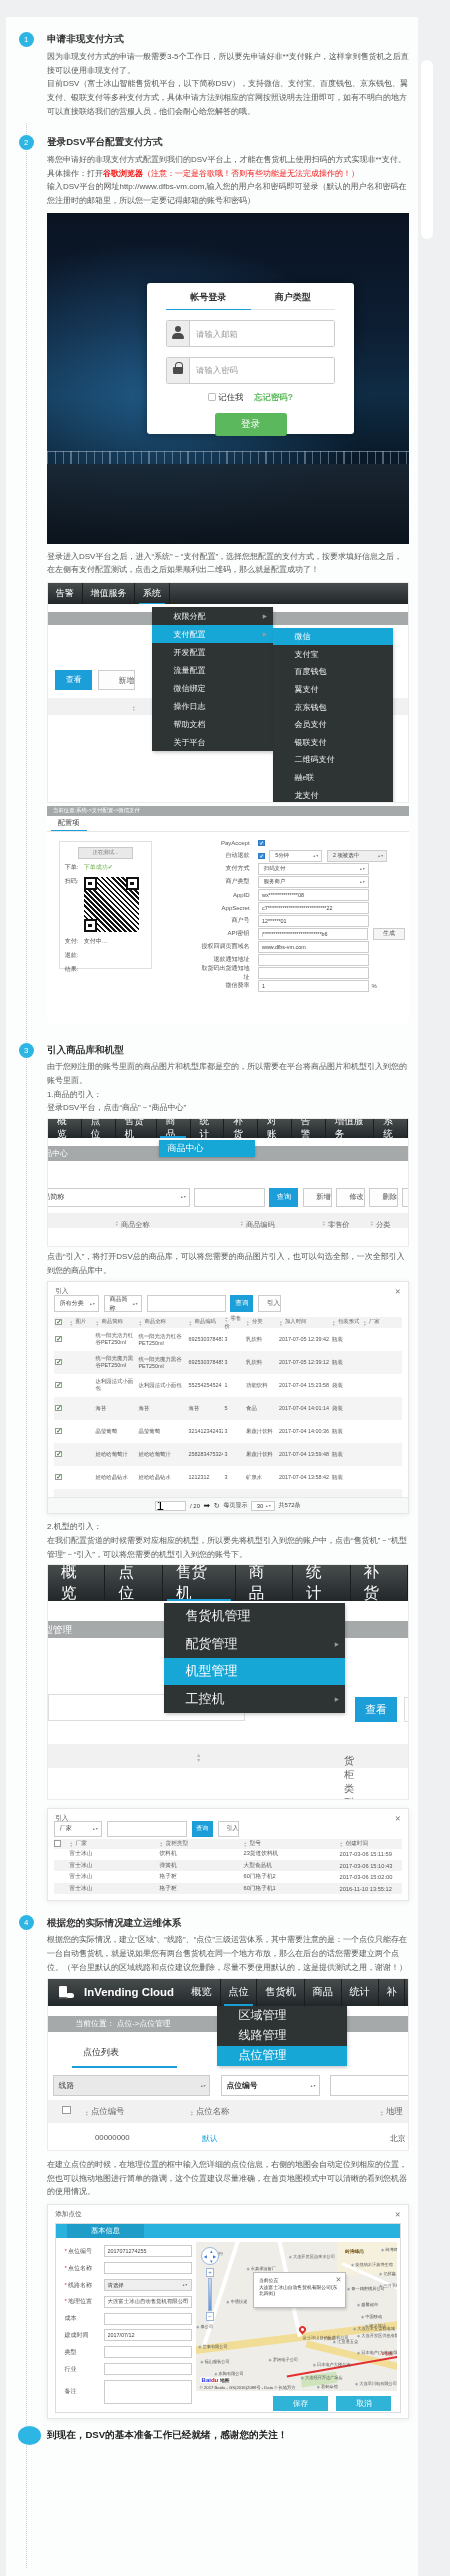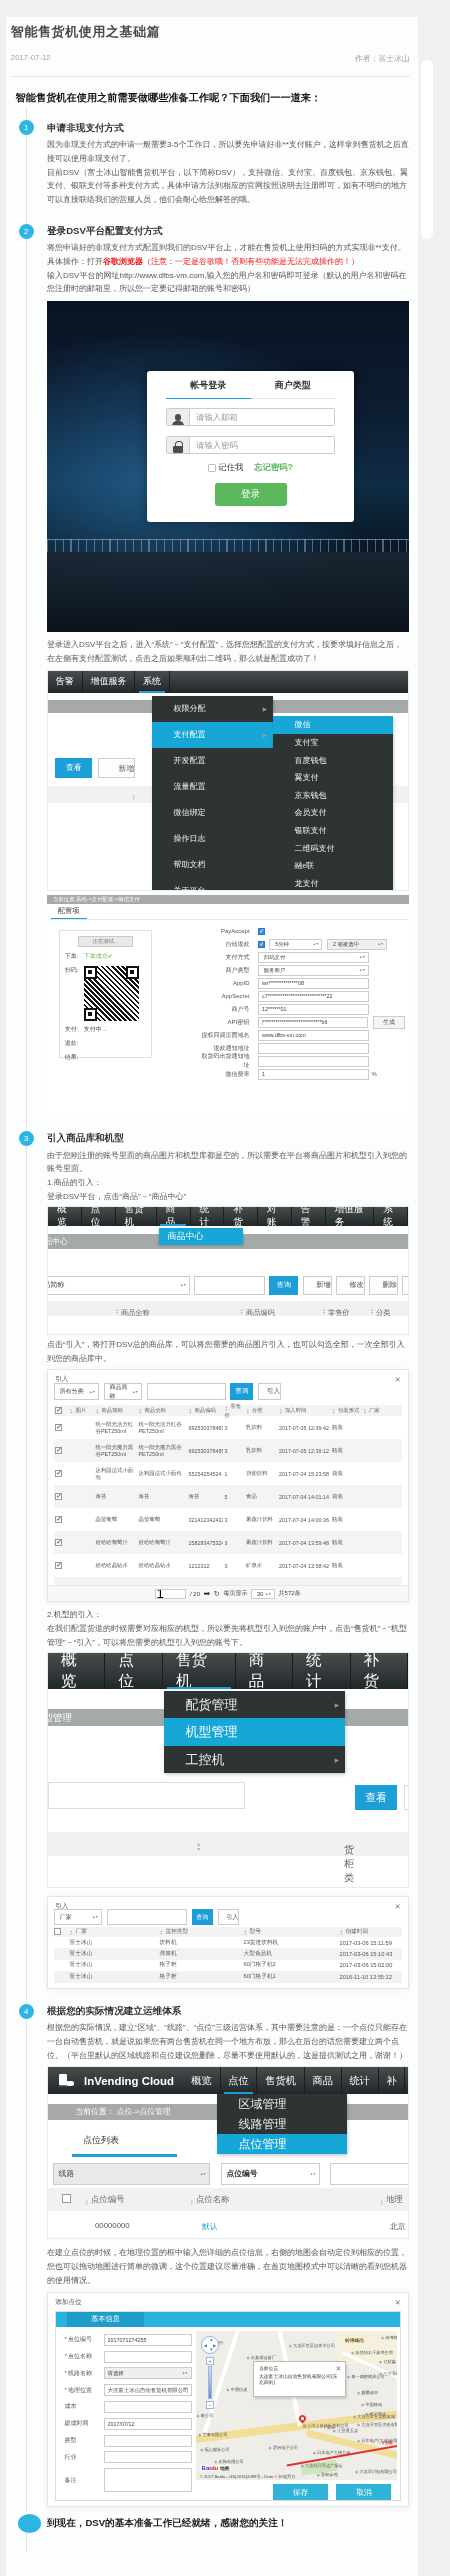--- a/index.html
+++ b/index.html
@@ -30,21 +30,21 @@
   .login { height:331px; margin-bottom:6px;
     background: radial-gradient(ellipse at 30% 55%, rgba(45,125,185,.55), rgba(0,0,0,0) 60%),
                 linear-gradient(180deg,#0a1322 0%,#0d1e33 35%,#0f2c44 55%,#0a1b2b 72%,#070f18 100%); }
   .bridge { position:absolute; left:0; right:0; top:238px; height:13px; border-top:1.2px solid rgba(170,190,205,.55);
     background:repeating-linear-gradient(90deg, rgba(170,190,205,.45) 0 1.2px, rgba(0,0,0,0) 1.2px 7.8px); }
   .water { position:absolute; left:0; right:0; top:251px; bottom:0; background:linear-gradient(180deg,#1b2733,#0c141d); opacity:.85; }
   .login-card { position:absolute; left:100px; top:70px; width:207px; height:151px; background:#fff; border-radius:3px; box-shadow:0 0 12px rgba(0,0,0,.4); padding:8.4px 19px 0; }
   .ltabs { display:flex; text-align:center; }
   .ltab { flex:1; font-size:9px; font-weight:bold; color:#333; padding-bottom:5.4px; border-bottom:1.8px solid #e3e3e3; }
   .ltab.on { border-bottom-color:#1b9fd8; }
-  .lrow { display:flex; margin-top:9.6px; height:18px; border:0.6px solid #ccc; border-radius:1.8px; overflow:hidden; }
+  .lrow { display:flex; margin-top:9.6px; height:27px; border:0.6px solid #ccc; border-radius:1.8px; overflow:hidden; }
   .lic { width:23px; background:#ededed; border-right:0.6px solid #ccc; position:relative; }
   .iuser::before { content:""; position:absolute; left:7.8px; top:4.8px; width:6.6px; height:6.6px; border-radius:50%; background:#4c4c4c; }
   .iuser::after  { content:""; position:absolute; left:5.4px; top:12px; width:11.4px; height:6px; border-radius:4.8px 4.8px 1.2px 1.2px; background:#4c4c4c; }
   .ilock::before { content:""; position:absolute; left:7.8px; top:4.2px; width:6.6px; height:6px; border:1.8px solid #4c4c4c; border-bottom:none; border-radius:3.6px 3.6px 0 0; }
   .ilock::after  { content:""; position:absolute; left:6px; top:9px; width:10.2px; height:7.2px; border-radius:1.2px; background:#4c4c4c; }
   .lrow input { flex:1; border:none; outline:none; font-size:8.4px; padding:0 6px; color:#333; }
   .lrow input::placeholder { color:#9a9a9a; }
   .lops { display:flex; align-items:center; justify-content:center; gap:10.8px; margin-top:8.4px; font-size:8.4px; }
   .cbx { width:7.8px; height:7.8px; border:0.6px solid #bbb; border-radius:1.2px; background:#fff; display:inline-block; vertical-align:-1.2px; }
   .remember { color:#333; }
@@ -75,21 +75,21 @@
 
   
   .shotA { height:221px; margin-bottom:3.6px; border:0.6px solid #ececec; }
   .shotA .nav { height:21.5px; font-size:9px; }
   .shotA .gbar { position:absolute; left:0; right:0; top:29px; height:13px; }
   .shotA .btnrow { position:absolute; top:87px; left:7.2px; display:flex; gap:6px; }
   .shotA .btnrow .bbtn, .shotA .btnrow .wbtn { width:37px; height:20.3px; line-height:20.3px; font-size:7.8px; }
   .shotA .hdr { position:absolute; left:0; right:0; top:115px; height:16.7px; font-size:7.2px; }
   .shotA .hdr span { position:absolute; left:84px; top:4.2px; }
   .shotA .menu { left:104px; top:24.5px; width:121px; }
-  .shotA .menu .mi { height:26px; font-size:8px; }
+  .shotA .menu .mi { height:18px; font-size:8px; }
   .shotA .sub2 { left:225px; top:45px; width:120px; }
   .shotA .sub2 .mi { height:17.6px; font-size:8px; }
 
   
   .shotB { height:217px; }
   .crumb { height:9.6px; font-size:5.4px; line-height:9.6px; padding-left:6px; }
   .tabrow { height:15.5px; border-bottom:0.6px solid #e6e6e6; }
   .cfgtab { display:inline-block; margin-left:3.6px; padding:0 7.2px; font-size:7.2px; color:#444; line-height:13.7px; border-bottom:1.2px solid #1b9fd8; }
   .testpanel { position:absolute; left:12px; top:35px; width:93px; height:128px; border:0.6px solid #e0e0e0; font-size:6px; color:#555; padding:3.6px 4.8px; }
   .testbtn { display:block; margin:1.2px auto 4.8px; width:55px; height:11.4px; background:#e9e9e9; border:0.6px solid #c9c9c9; font-size:5.4px; color:#777; }
@@ -105,21 +105,21 @@
   .crow .cl { width:60px; text-align:right; padding-right:8.4px; color:#555; }
   .crow .inp { width:111px; height:11.4px; border:0.6px solid #ccc; font-size:5.4px; padding:0 3px; color:#444; background:#fff; }
   .crow .fsel { height:11.4px; font-size:5.4px; }
   .genbtn { width:33px; height:12.6px; margin-left:4.8px; background:#f5f5f5; border:0.6px solid #ccc; font-size:6px; color:#555; }
 
   
   .shotC { height:129px; margin-bottom:3.6px; border:0.6px solid #ececec; }
   .shotC .nav { height:19px; font-size:9.6px; }
   .shotC .nav .it { padding:0 9px; }
   .shotC .gbar { position:absolute; left:0; right:0; top:27px; height:15px; font-size:7.8px; line-height:15px; }
-  .shotC .dd { position:absolute; left:111px; top:21.5px; width:84px; height:16.7px; background:#17a7d7; color:#fff; font-family:"Liberation Serif",serif; font-size:9px; line-height:16.7px; padding-left:8.4px; z-index:5; box-shadow:0 1.2px 3px rgba(0,0,0,.25); }
+  .shotC .dd { position:absolute; left:111px; top:21.5px; width:96px; height:16.7px; background:#17a7d7; color:#fff; font-family:"Liberation Serif",serif; font-size:9px; line-height:16.7px; padding-left:8.4px; z-index:5; box-shadow:0 1.2px 3px rgba(0,0,0,.25); }
   .shotC .frow { position:absolute; left:0; top:69px; height:19px; display:flex; gap:4.2px; }
   .shotC .frow .fsel { width:160px; font-size:7.2px; }
   .shotC .frow .finp { width:71px; }
   .shotC .frow button { width:29px; font-size:7.2px; }
   .shotC .hdr { position:absolute; left:0; right:0; top:94px; height:15.5px; font-size:7.2px; }
   .shotC .hdr span { position:absolute; top:3.6px; white-space:nowrap; }
 
   
   .dlg { border:0.6px solid #e6e6e6; box-shadow:0 1.2px 6px rgba(0,0,0,.07); background:#fff; }
   .dlgD { height:233px; margin-bottom:6px; }
@@ -236,29 +236,20 @@
   .final .dot { position:absolute; left:12px; top:-2.4px; width:23px; height:19px; border-radius:50%; background:#2db5e4; }
   .final .txt { font-size:9.6px; font-weight:bold; color:#222; }
 </style>
 </head>
 <body>
 
 <div class="card">
 <div class="inner">
   <div class="timeline"></div>
 
-  <div class="head">
-    <h1 class="title">智能售货机使用之基础篇</h1>
-    <div class="meta">
-      <span>2017-07-12</span>
-      <span>作者：富士冰山</span>
-    </div>
-    <div class="rule"></div>
-    <div class="intro">智能售货机在使用之前需要做哪些准备工作呢？下面我们一一道来：</div>
-  </div>
 
   <div class="sec" style="margin-top:16.7px">
     <div class="badge">1</div>
     <h2>申请非现支付方式</h2>
     <p class="b">因为非现支付方式的申请一般需要3-5个工作日，所以要先申请好非**支付账户，这样拿到售货机之后直接可以使用非现支付了。</p>
     <p class="b">目前DSV（富士冰山智能售货机平台，以下简称DSV），支持微信、支付宝、百度钱包、京东钱包、翼支付、银联支付等多种支付方式，具体申请方法到相应的官网按照说明去注册即可，如有不明白的地方可以直接联络我们的营服人员，他们会耐心给您解答的哦。</p>
   </div>
 
   <div class="sec" style="margin-top:18px">
     <div class="badge">2</div>
@@ -641,20 +632,23 @@
         <span class="it">补货</span>
       </div>
       <div class="gbar" style="text-indent:-4.8px">型管理</div>
       <div class="inpL"></div>
       <button class="bbtn">查看</button>
       <div class="inpR"></div>
       <div class="hdr thead">
         <span><i class="sort"></i><span>货柜类型</span></span>
       </div>
       <div class="ddown menu">
+        <div class="mi">
+              <span>售货机管理</span>
+            </div>
         <div class="mi">
               <span>配货管理</span>
               <span class="arr">▶</span>
             </div>
         <div class="mi hl">
               <span>机型管理</span>
             </div>
         <div class="mi">
               <span>工控机</span>
               <span class="arr">▶</span>

